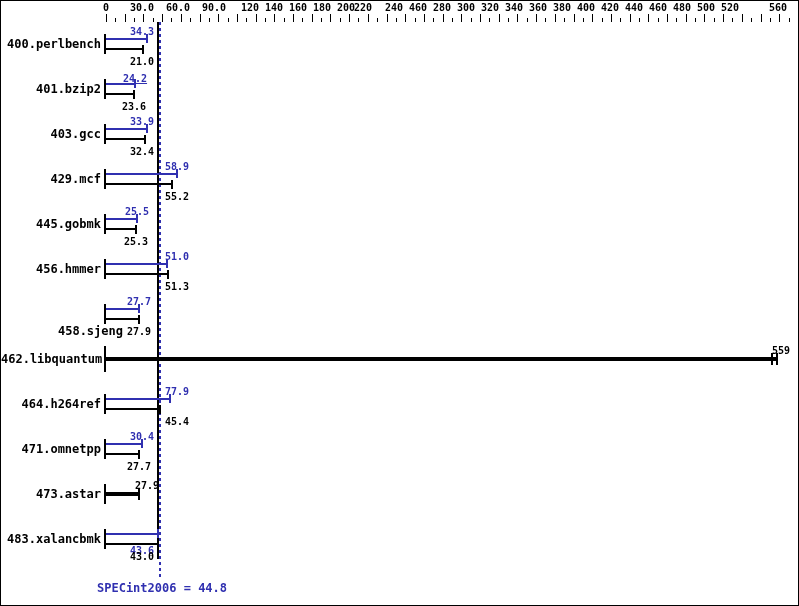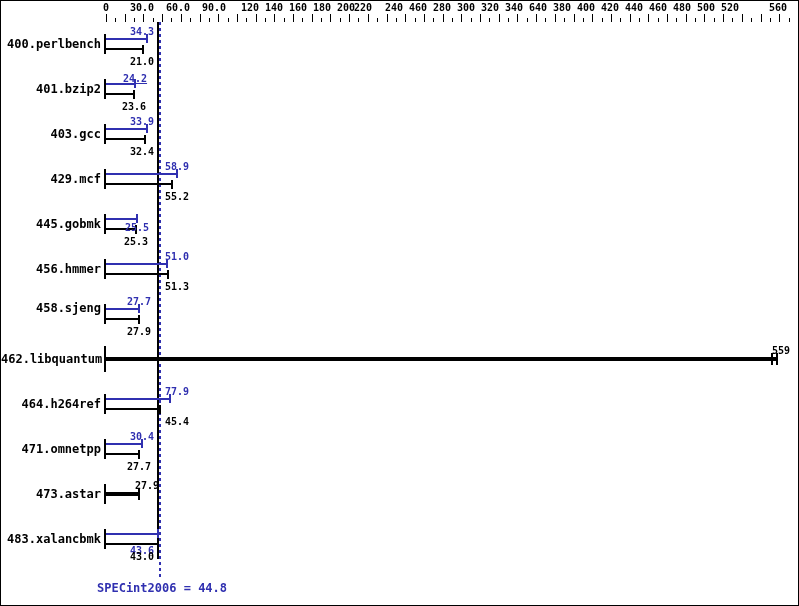--- a/index.html
+++ b/index.html
@@ -52,21 +52,21 @@
       <div class="axis-label" style="left: 267px;">160</div>
       <div class="axis-label" style="left: 291px;">180</div>
       <div class="axis-label" style="left: 315px;">200</div>
       <div class="axis-label" style="left: 332px;">220</div>
       <div class="axis-label" style="left: 363px;">240</div>
       <div class="axis-label" style="left: 387px;">460</div>
       <div class="axis-label" style="left: 411px;">280</div>
       <div class="axis-label" style="left: 435px;">300</div>
       <div class="axis-label" style="left: 459px;">320</div>
       <div class="axis-label" style="left: 483px;">340</div>
-      <div class="axis-label" style="left: 507px;">640</div>
+      <div class="axis-label" style="left: 507px;">360</div>
       <div class="axis-label" style="left: 531px;">380</div>
       <div class="axis-label" style="left: 555px;">400</div>
       <div class="axis-label" style="left: 579px;">420</div>
       <div class="axis-label" style="left: 603px;">440</div>
       <div class="axis-label" style="left: 627px;">460</div>
       <div class="axis-label" style="left: 651px;">480</div>
       <div class="axis-label" style="left: 675px;">500</div>
       <div class="axis-label" style="left: 699px;">520</div>
       <div class="axis-label" style="left: 747px;">560</div>
       <div class="tick" style="left: 105px; top: 13px; height: 8px;"></div>
@@ -189,35 +189,35 @@
         <div class="val-label side-right" style="top: 160px; color: rgb(48, 48, 176); left: 164px;">58.9</div>
         <div class="val-label side-right" style="top: 190px; color: rgb(0, 0, 0); left: 164px;">55.2</div>
       </div>
       <div>
         <div class="bench-name" style="top: 216px;">445.gobmk</div>
         <div class="cap" style="left: 103px; top: 213px; height: 20px; background: rgb(0, 0, 0);"></div>
         <div class="bar" style="left: 105px; top: 217px; width: 30.6px; height: 2px; background: rgb(48, 48, 176);"></div>
         <div class="cap" style="left: 134.6px; top: 213px; height: 9px; background: rgb(48, 48, 176);"></div>
         <div class="bar" style="left: 105px; top: 227px; width: 30.36px; height: 2px; background: rgb(0, 0, 0);"></div>
         <div class="cap" style="left: 134.36px; top: 224px; height: 9px; background: rgb(0, 0, 0);"></div>
-        <div class="val-label" style="top: 205px; color: rgb(48, 48, 176); left: 96px; margin-top: 16px;">25.5</div>
+        <div class="val-label" style="top: 205px; color: rgb(48, 48, 176); left: 96px;">25.5</div>
         <div class="val-label" style="top: 235px; color: rgb(0, 0, 0); left: 95px;">25.3</div>
       </div>
       <div>
         <div class="bench-name" style="top: 261px;">456.hmmer</div>
         <div class="cap" style="left: 103px; top: 258px; height: 20px; background: rgb(0, 0, 0);"></div>
         <div class="bar" style="left: 105px; top: 262px; width: 61.2px; height: 2px; background: rgb(48, 48, 176);"></div>
         <div class="cap" style="left: 165.2px; top: 258px; height: 9px; background: rgb(48, 48, 176);"></div>
         <div class="bar" style="left: 105px; top: 272px; width: 61.56px; height: 2px; background: rgb(0, 0, 0);"></div>
         <div class="cap" style="left: 165.56px; top: 269px; height: 9px; background: rgb(0, 0, 0);"></div>
         <div class="val-label side-right" style="top: 250px; color: rgb(48, 48, 176); left: 164px;">51.0</div>
         <div class="val-label side-right" style="top: 280px; color: rgb(0, 0, 0); left: 164px;">51.3</div>
       </div>
       <div>
-        <div class="bench-name" style="top: 300px;">458.sjeng</div>
+        <div class="bench-name" style="top: 323px; padding-left: 22px;">458.sjeng</div>
         <div class="cap" style="left: 103px; top: 303px; height: 20px; background: rgb(0, 0, 0);"></div>
         <div class="bar" style="left: 105px; top: 307px; width: 33.24px; height: 2px; background: rgb(48, 48, 176);"></div>
         <div class="cap" style="left: 137.24px; top: 303px; height: 9px; background: rgb(48, 48, 176);"></div>
         <div class="bar" style="left: 105px; top: 317px; width: 33.48px; height: 2px; background: rgb(0, 0, 0);"></div>
         <div class="cap" style="left: 137.48px; top: 314px; height: 9px; background: rgb(0, 0, 0);"></div>
         <div class="val-label" style="top: 295px; color: rgb(48, 48, 176); left: 98px;">27.7</div>
         <div class="val-label" style="top: 325px; color: rgb(0, 0, 0); left: 98px;">27.9</div>
       </div>
       <div>
         <div class="bench-name" style="top: 351px;">462.libquantum</div>

